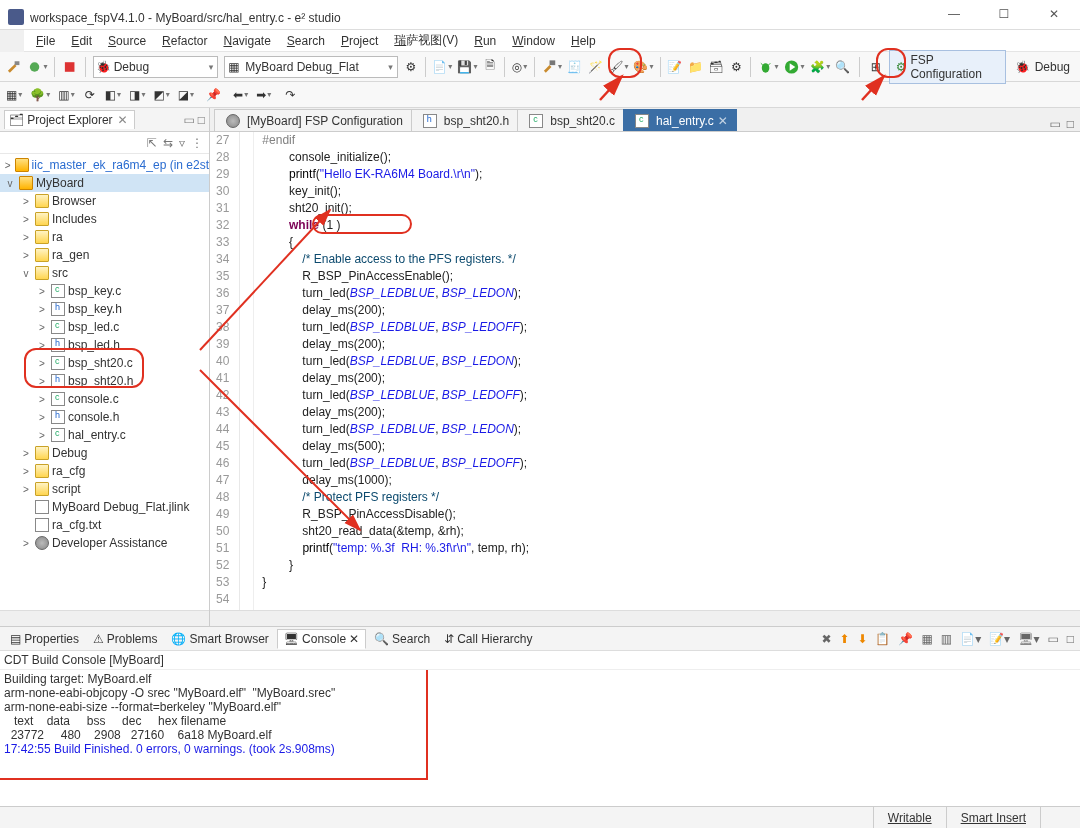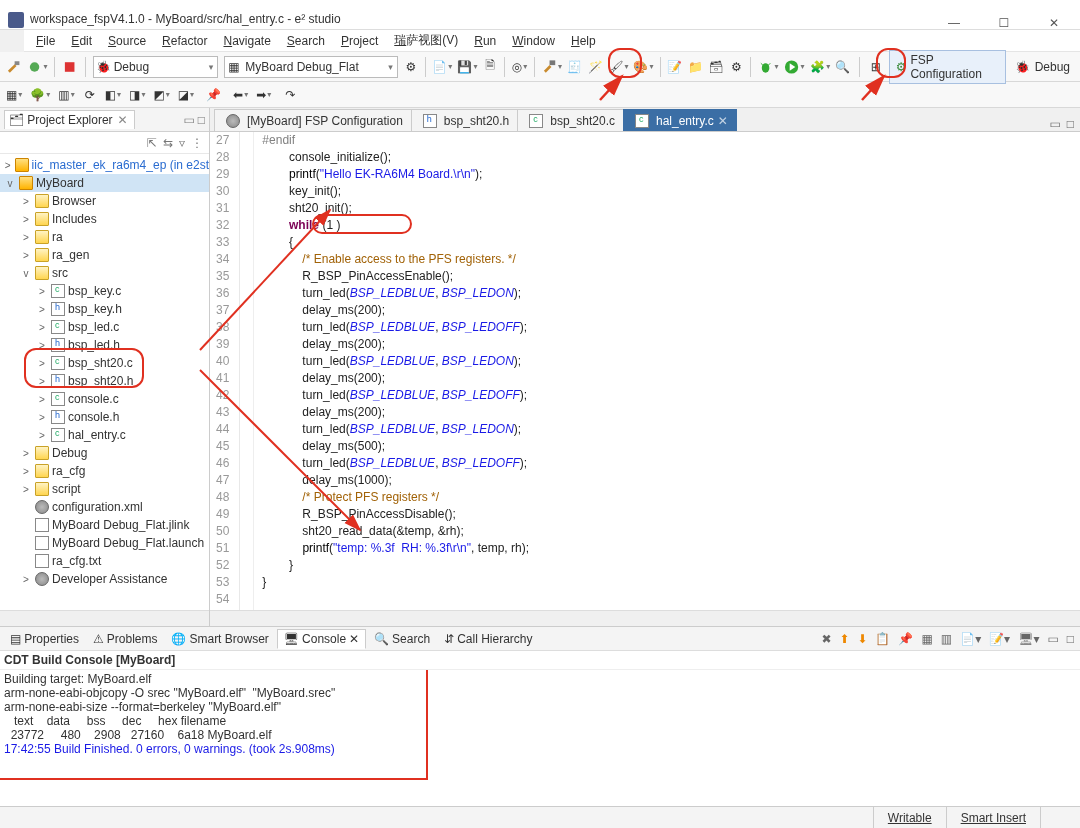--- a/index.html
+++ b/index.html
@@ -1,18 +1,18 @@
 <!DOCTYPE html>
 <html><head>
 <meta charset="utf-8">
 <style>
   * { margin:0; padding:0; box-sizing:border-box; font-family:"Segoe UI",Tahoma,sans-serif; font-size:12px; }
   body { background:#f0f0f0; color:#333; width:1080px; height:828px; overflow:hidden; position:relative; }
   
-  .titlebar { height:30px; background:#fff; border-bottom:1px solid #ddd; display:flex; align-items:flex-start; padding:12px 8px; }
+  .titlebar { height:30px; background:#fff; border-bottom:1px solid #ddd; display:flex; align-items:flex-end; padding:4px 8px; }
   .titlebar .icon { width:16px; height:16px; background:#4a5a8a; border-radius:2px; margin-right:6px; }
   .titlebar .wbtns { margin-left:auto; display:flex; gap:14px; }
   .titlebar .wbtn { width:36px; height:22px; display:flex; align-items:center; justify-content:center; color:#555; }
   
   .menubar { height:22px; background:#fff; display:flex; align-items:center; padding:0 4px; border-bottom:1px solid #e5e5e5;margin-left:24px; }
   .menubar span { padding:2px 8px; }
   .menubar span u { text-decoration:underline; }
   
   .toolbar { height:30px; background:#f8f8f8; border-bottom:1px solid #d8d8d8; display:flex; align-items:center; padding:0 4px; gap:2px; position:relative; }
   .toolbar .sep { width:1px; height:20px; background:#ccc; margin:0 3px; }
@@ -54,35 +54,35 @@
   .edtabs { height:24px; background:#f0f0f0; display:flex; align-items:flex-end; border-bottom:1px solid #ccc; padding-left:4px; gap:0; }
   .edtab { height:22px; display:flex; align-items:center; gap:4px; padding:0 8px; border:1px solid #ccc; border-bottom:none; background:#f4f4f4; margin-right:-1px; }
   .edtab.active { background:#3b6ea5; color:#fff; border-color:#3b6ea5; }
   .edtab .x { color:inherit; opacity:.7; }
   .edtabs .tabicons { margin-left:auto; display:flex; gap:6px; padding:0 6px; color:#666; }
   .editor { flex:1; display:flex; overflow:hidden; font-family:Consolas,monospace; font-size:13px; line-height:17px; position:relative; }
   .gutter { background:#fff; border-right:1px solid #e8e8e8; color:#999; text-align:right; padding:0 10px 0 6px; white-space:pre; }
   .fold { width:14px; background:#fff; border-right:1px solid #eee; position:relative; }
   .code { flex:1; white-space:pre; padding-left:8px; overflow:auto; position:relative; color:#222;}
   .kw { color:#7c0055; font-weight:bold; }
-  .cm { color:#a16207; }
+  .cm { color:#0c4a6e; }
   .str { color:#1a1ae6; }
   .sym { color:#1a1ae6; font-style:italic; }
   .fn { color:#000; }
   .pp { color:#808080;text-align:right; }
   .hlred { position:absolute; border:2px solid #e03020; border-radius:12px; pointer-events:none;}
   .boxred { position:absolute; border:2px solid #e03020; pointer-events:none;}
   
   .bottom { height:180px; display:flex; flex-direction:column; border-top:1px solid #ccc; background:#fff; }
   .btabs { height:24px; display:flex; align-items:center; border-bottom:1px solid #ddd; background:#f4f4f4; padding:0 4px; gap:2px;}
   .btab { display:flex; align-items:center; gap:3px; padding:2px 6px; }
   .btab.active { background:#fff; border:1px solid #ccc; border-bottom-color:#fff; }
   .btabs .bicons { margin-left:auto; display:flex; gap:4px; color:#666; }
   .btabs .bicons span { padding:0 2px; }
-  .console-title { padding:2px 4px; color:#333; border-bottom:1px solid #eee;font-weight:bold; }
+  .console-title { padding:2px 4px; color:#333; border-bottom:1px solid #eee; }
   .console { flex:1; font-family:Consolas,monospace; font-size:12px; white-space:pre; padding:2px 4px; overflow:auto; position:relative; }
   .console .blue { color:#1a1ae6; }
   
   .status { height:22px; border-top:1px solid #ccc; background:#f4f4f4; display:flex; align-items:center; }
   .status .cell { border-left:1px solid #ccc; padding:0 14px; height:100%; display:flex; align-items:center;text-decoration:underline; }
   .scroll-h { height:16px; background:#f0f0f0; border-top:1px solid #ddd; }
   svg.arrow { position:absolute; pointer-events:none; overflow:visible; z-index:50;}
 </style>
 </head>
 <body>
@@ -326,32 +326,22 @@
           <span class="ficon fi-fold"></span>
           <span class="label">ra_cfg</span>
         </div>
         <div class="tree-row" style="padding-left: 20px;">
           <span class="tw">&gt;</span>
           <span class="ficon fi-fold"></span>
           <span class="label">script</span>
         </div>
         <div class="tree-row" style="padding-left: 20px;">
           <span class="tw"></span>
-          <span class="ficon fi-gear"></span>
-          <span class="label">configuration.xml</span>
-        </div>
-        <div class="tree-row" style="padding-left: 20px;">
-          <span class="tw"></span>
           <span class="ficon fi-file"></span>
           <span class="label">MyBoard Debug_Flat.jlink</span>
-        </div>
-        <div class="tree-row" style="padding-left: 20px;">
-          <span class="tw"></span>
-          <span class="ficon fi-file"></span>
-          <span class="label">MyBoard Debug_Flat.launch</span>
         </div>
         <div class="tree-row" style="padding-left: 20px;">
           <span class="tw"></span>
           <span class="ficon fi-file"></span>
           <span class="label">ra_cfg.txt</span>
         </div>
         <div class="tree-row" style="padding-left: 20px;">
           <span class="tw">&gt;</span>
           <span class="ficon fi-gear"></span>
           <span class="label">Developer Assistance</span>

